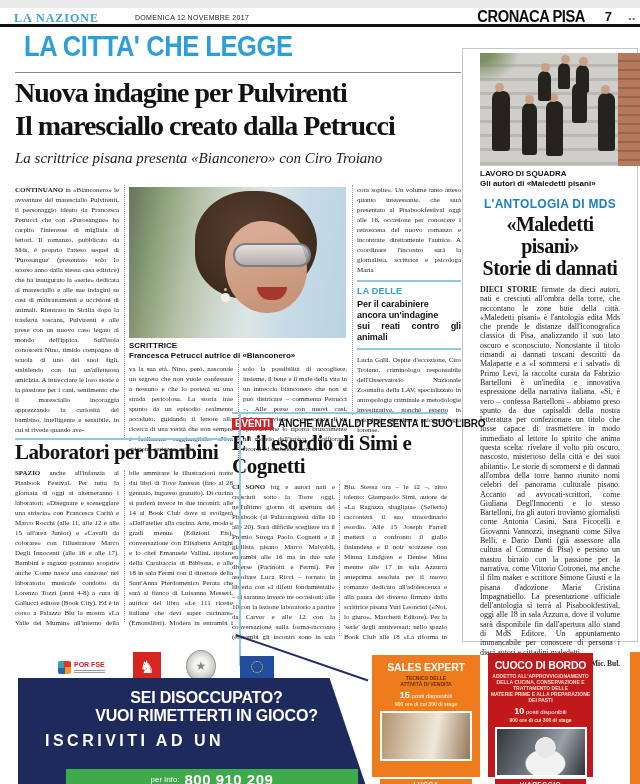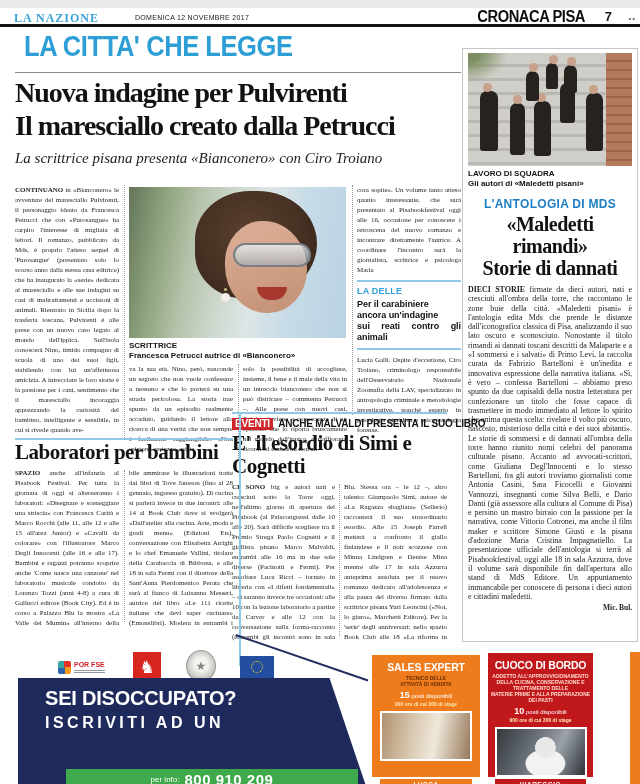--- a/index.html
+++ b/index.html
@@ -69,21 +69,21 @@
   .smile { position:absolute; left:128px; top:100px; width:30px; height:13px;
            background:#a5372f; border-radius:0 0 15px 15px; }
   .earring { position:absolute; left:92px; top:106px; width:9px; height:9px;
              border-radius:50%; background:#f2efe6; box-shadow:0 -8px 0 -3px #c9b98a; }
   .photo-caption { font-family:"Liberation Sans",sans-serif; font-weight:bold; font-size:8px;
                    line-height:10px; color:#111; }
   .cap-f { left:129px; top:333px; width:217px; }
 
   
   .right-box { left:462px; top:40px; width:176px; height:594px; border:1px solid #c6c6c6;
-               padding:4px 5px; }
+               padding:4px 17px; }
   .photo-g { position:relative; width:164px; height:113px; overflow:hidden;
              background:repeating-linear-gradient(180deg,#cfcec8 0 11px,#b9b8b2 11px 14px); }
   .photo-g .brick { position:absolute; right:0; top:0; width:26px; height:113px;
              background:repeating-linear-gradient(180deg,#b57a5d 0 7px,#9e6448 7px 9px); }
   .photo-g .leaves { position:absolute; left:0; top:0; width:40px; height:30px;
              background:radial-gradient(ellipse at 0 0,#7d8f62 20%,transparent 70%); }
   .person { position:absolute; width:15px; height:32px; background:#26231f;
             border-radius:7px 7px 3px 3px; }
   .person::before { content:""; position:absolute; top:-8px; left:3px; width:9px; height:9px;
             border-radius:50%; background:#c9a089; }
@@ -133,21 +133,21 @@
   .eu-flag { left:240px; top:648px; width:34px; height:22px; background:#234ea0; position:absolute; }
   .eu-stars { position:absolute; left:11px; top:5px; width:12px; height:12px; border-radius:50%;
               border:1.5px dotted #ffd617; }
 
   
   .diag-line { left:236px; top:626px; width:140px; height:0; border-top:2.5px solid #232d5e;
                transform:rotate(19deg); transform-origin:left top; }
   .job-ad { left:18px; top:670px; width:350px; height:114px; background:#1f2a5c;
             clip-path:polygon(0 0,89% 0,100% 100%,0 100%);
             padding:11px 0 0 27px; font-family:"Liberation Sans",sans-serif; }
-  .job-l1 { color:#fff; font-weight:800; font-size:20px; line-height:18px; letter-spacing:-.2px; }
+  .job-l1 { color:#fff; font-weight:800; font-size:16px; line-height:18px; letter-spacing:-.2px;text-align:center; }
   .job-l3 { color:#fff; font-weight:800; font-size:16px; letter-spacing:3.5px; margin-top:7px; }
   .job-l4 { color:#d6293a; font-weight:800; font-size:13px; letter-spacing:3.5px; margin-top:1px; }
   .green-bar { position:absolute; left:48px; bottom:3px; width:292px; height:20px;
                background:#3faa4c; display:flex; align-items:center; justify-content:center;
                gap:5px; }
   .green-bar .info { color:#fff; font-size:8px; }
   .green-bar .phone { color:#fff; font-weight:800; font-size:15px; letter-spacing:.5px; }
 
   
   .card { position:absolute; font-family:"Liberation Sans",sans-serif; text-align:center;
@@ -238,21 +238,21 @@
       <div class="person" style="left:58px;top:18px;height:30px;width:13px"></div>
       <div class="person" style="left:96px;top:12px;height:28px;width:13px"></div>
       <div class="person" style="left:118px;top:40px;height:58px;width:17px"></div>
       <div class="person" style="left:78px;top:10px;height:26px;width:12px"></div>
     </div>
     <div class="photo-caption cap-g">
       <span style="display:block">LAVORO DI SQUADRA</span>
       <span style="display:block">Gli autori di «Maledetti pisani»</span>
     </div>
     <div class="antologia-kicker">L'ANTOLOGIA DI MDS</div>
-    <h2 class="antologia-headline" style="font-family:'Liberation Serif',serif">«Maledetti rimandi»
+    <h2 class="antologia-headline" style="font-family:'Liberation Serif',serif">«Maledetti pisani»
 Storie di dannati</h2>
     <div class="antologia-body" style="font-family:'Liberation Serif',serif"><span class="lead">DIECI STORIE</span><span> firmate da dieci autori, nati e cresciuti all'ombra della torre, che raccontano le zone buie della città. «Maledetti pisani» è l'antologia edita Mds che prende le distanze dall'iconografica classica di Pisa, analizzando il suo lato oscuro e sconosciuto. Nonostante il titolo rimandi ai dannati toscani descritti da Malaparte e a «I sommersi e i salvati» di Primo Levi, la raccolta curata da Fabrizio Bartelloni è un'inedita e innovativa espressione della narrativa italiana. «Sì, è vero – confessa Bartelloni – abbiamo preso spunto da due capisaldi della nostra letteratura per confezionare un titolo che fosse capace di trasmettere in modo immediato al lettore lo spirito che anima questa scelta: rivelare il volto più oscuro, nascosto, misterioso della città e dei suoi abitanti». Le storie di sommersi e di dannati all'ombra della torre hanno riunito nomi celebri del panorama culturale pisano. Accanto ad avvocati-scrittori, come Giuliana Degl'Innocenti e lo stesso Bartelloni, fra gli autori troviamo giornalisti come Antonia Casini, Sara Ficocelli e Giovanni Vannozzi, insegnanti come Silva Belli, e Dario Danti (già assessore alla cultura al Comune di Pisa) e persino un mastro birraio con la passione per la narrativa, come Vittorio Cotronei, ma anche il film maker e scrittore Simone Giusti e la pisana d'adozione Maria Cristina Impagnatiello. La presentazione ufficiale dell'antologia si terrà al Pisabookfestival, oggi alle 18 in sala Azzurra, dove il volume sarà disponibile fin dall'apertura allo stand di MdS Editore. Un appuntamento immancabile per conoscere di persona i dieci autori e cittadini maledetti.</span><span class="signature">Mic. Bul.</span></div>
   </div>
 
   <section class="abs programma">
     <div class="sec-rule"></div>
     <h2 class="sec-headline">Laboratori per bambini</h2>
     <div class="twocol">
       <div class="bodycol colA"><span class="lead">SPAZIO</span><span> anche all'infanzia al Pisabook Festival. Per tutta la giornata di oggi si alterneranno i laboratori: «Disegnare e sceneggiare una striscia» con Francesca Carità e Marco Rocchi (alle 11, alle 12 e alle 15 all'area Junior) e «Cavalli da colorare» con l'illustratore Marco Degli Innocenti (alle 16 e alle 17). Bambini e ragazzi potranno scoprire anche 'Come nasce una canzone' nel laboratorio musicale condotto da Lorenzo Tozzi (anni 4-8) a cura di Gallucci editore (Book City). Ed è in corso a Palazzo Blu la mostra «La Valle dei Mumin» all'interno della quale è possi-</span></div>
       <div class="bodycol colB">bile ammirare le illustrazioni tratte dai libri di Tove Jansson (fino al 28 gennaio, ingresso gratuito). Di cucina si parlerà invece in due incontri: alle 14 al Book Club dove si svolgerà «Dall'atelier alla cucina. Arte, moda e gradi menu» (Edizioni Ets), conversazione con Elisabetta Arrighi e lo chef Emanuele Vallini, titolare della Carabaccia di Bibbona, e alle 18 in sala Fermi con il direttore della Sant'Anna Pierdomenico Perata che sarà al fianco di Luisanna Messeri, autrice del libro «Le 111 ricette italiane che devi saper cucinare» (Emonslibri). Modera in entrambi i casi Candida Virgone.</div>
@@ -284,20 +284,21 @@
       <span>★</span>
     </div>
   <div class="eu-flag">
       <div class="eu-stars"></div>
     </div>
 
   <div class="abs diag-line"></div>
 
   <div class="abs job-ad">
     <div class="job-l1">SEI DISOCCUPATO?</div>
+    <div class="job-l1">VUOI RIMETTERTI IN GIOCO?</div>
     <div class="job-l3">ISCRIVITI AD UN</div>
     <div class="green-bar">
       <span class="info">per info:</span>
       <span class="phone">800 910 209</span>
     </div>
   </div>
 
   <div class="card card-sales">
     <div class="card-title">SALES EXPERT</div>
     <div class="card-sub">TECNICO DELLE

